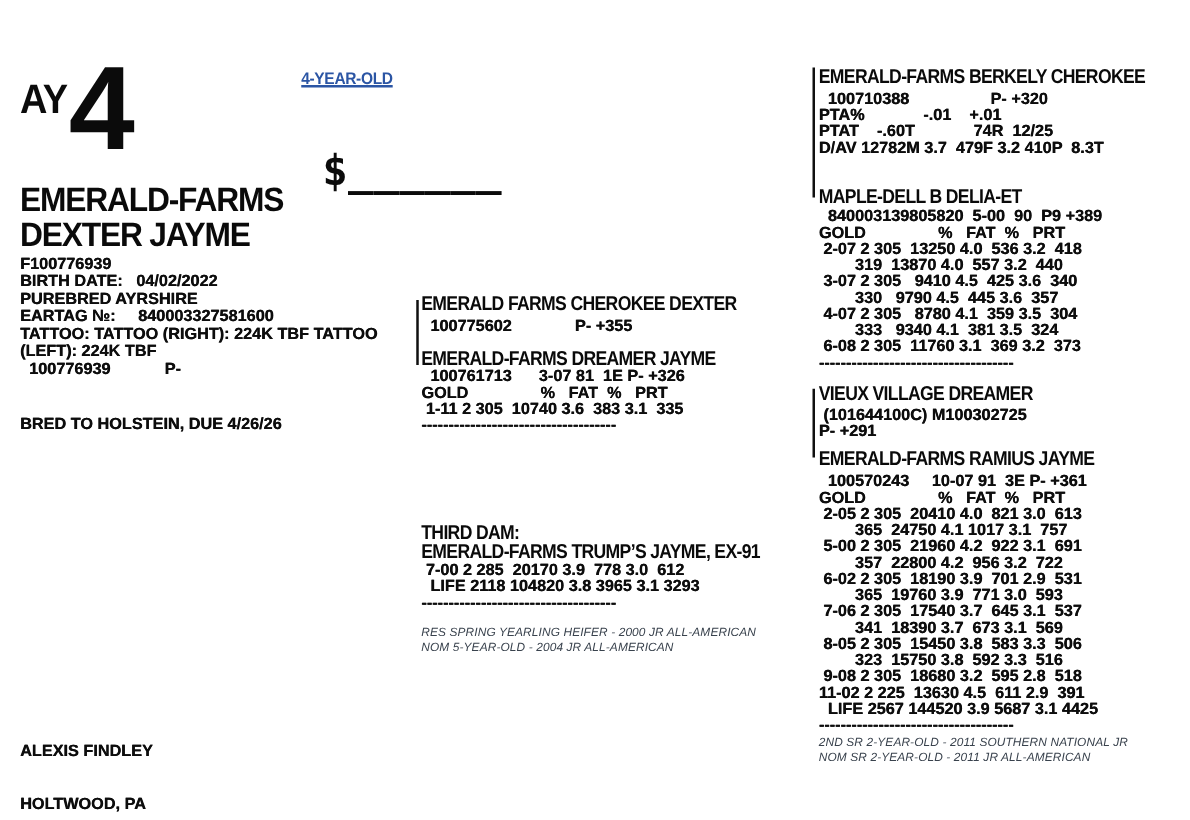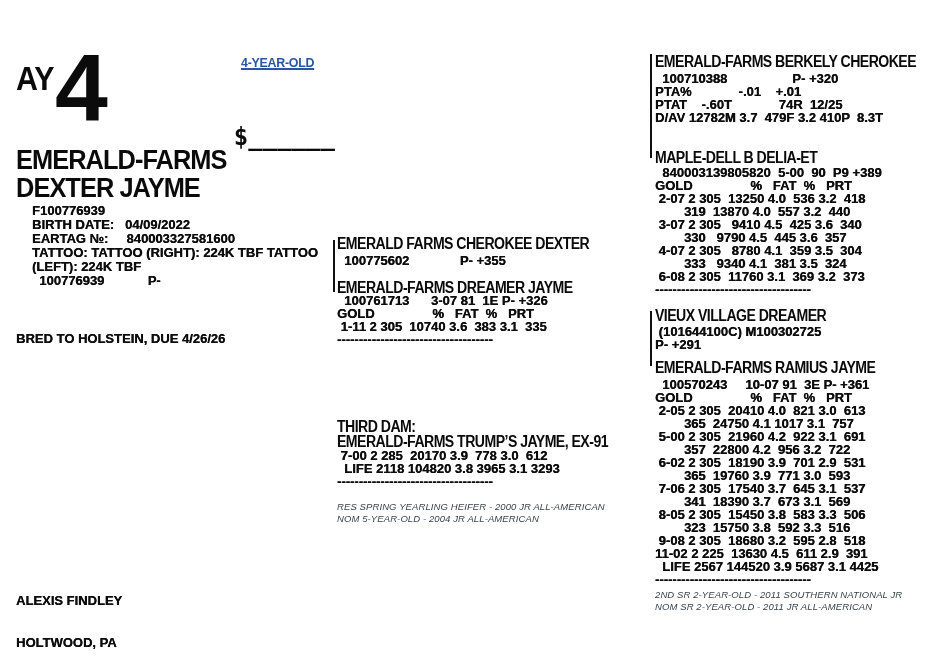--- a/index.html
+++ b/index.html
@@ -7,37 +7,37 @@
     width:952px;height:656px;position:relative;background:#ffffff;
     font-family:"Liberation Sans",sans-serif;color:#0b0b0b;overflow:hidden;
   }
   .abs{position:absolute;}
   .mono{
     font-family:Liberation Sans, sans-serif;
     font-weight:bold;font-size:13px;line-height:13px;white-space:pre;
     color:#0d0d0d;text-shadow:0.3px 0 0 currentColor;
   }
   .mono .ln{white-space:pre;}
-  .info{line-height:14px;margin-left:16px;}
+  .info{line-height:14px;}
   .ped-head{
     font-weight:900;font-size:16px;line-height:15px;letter-spacing:-0.6px;
     white-space:nowrap;transform:scaleX(0.88);transform-origin:0 0;color:#0a0a0a;
   }
   .big-name{
     font-weight:900;font-size:27px;line-height:28px;letter-spacing:-1px;
     white-space:nowrap;transform:scaleX(0.94);transform-origin:0 0;color:#0a0a0a;
   }
   .breed{font-weight:900;font-size:33px;line-height:33px;letter-spacing:-1px;transform:scaleX(0.92);transform-origin:0 0;}
   .lot{font-weight:900;font-size:95px;line-height:95px;letter-spacing:-2px;}
   .age-link{
     display:inline-block;font-weight:900;font-size:13.5px;letter-spacing:-0.3px;
     color:#2b55a4;text-decoration:underline;text-decoration-thickness:2px;
     transform:scaleX(0.92);transform-origin:0 0;white-space:nowrap;cursor:pointer;
   }
-  .price{font-family:"DejaVu Sans Mono","Liberation Mono",monospace;font-weight:bold;font-size:24px;line-height:26px;white-space:pre;}
+  .price{font-family:"DejaVu Sans Mono","Liberation Mono",monospace;font-weight:bold;font-size:34px;line-height:26px;white-space:pre;}
   .awards{
     font-style:italic;font-size:9.5px;line-height:11.5px;color:#39424d;
     white-space:nowrap;letter-spacing:0.1px;
   }
   .vline{position:absolute;width:2px;background:#101010;}
 </style>
 </head>
 <body>
 
 <div>
@@ -46,21 +46,21 @@
   <div class="abs lot" style="left:55px;top:40px">4</div>
   <span class="abs age-link" style="left:241px;top:55px">4-YEAR-OLD</span>
   <div class="abs price" style="left:176px;top:98px">
     <span>$</span><span>______</span>
   </div>
 
   <div class="abs big-name" style="left:16px;top:146px">
     <div>EMERALD-FARMS</div>
     <div>DEXTER JAYME</div>
   </div>
-  <div class="abs mono info" style="left:16px;top:204px"><div class="ln">F100776939</div><div class="ln">BIRTH DATE:   04/09/2022</div><div class="ln">EARTAG №:     840003327581600</div><div class="ln">TATTOO: TATTOO (RIGHT): 224K TBF TATTOO</div><div class="ln">(LEFT): 224K TBF</div><div class="ln">  100776939            P-</div></div>
+  <div class="abs mono info" style="left:16px;top:204px"><div class="ln">F100776939</div><div class="ln">BIRTH DATE:   04/02/2022</div><div class="ln">PUREBRED AYRSHIRE</div><div class="ln">EARTAG №:     840003327581600</div><div class="ln">TATTOO: TATTOO (RIGHT): 224K TBF TATTOO</div><div class="ln">(LEFT): 224K TBF</div><div class="ln">  100776939            P-</div></div>
   <div class="abs mono" style="left:16px;top:332px">BRED TO HOLSTEIN, DUE 4/26/26</div>
 
   <div class="abs mono" style="left:16px;top:566px;line-height:14px">
     <div>ALEXIS FINDLEY</div>
     <div>HOLTWOOD, PA</div>
   </div>
 
   <div class="vline" style="left:333px;top:240px;height:52px"></div>
 
   <div class="abs ped-head" style="left:337px;top:236px">EMERALD FARMS CHEROKEE DEXTER</div>

